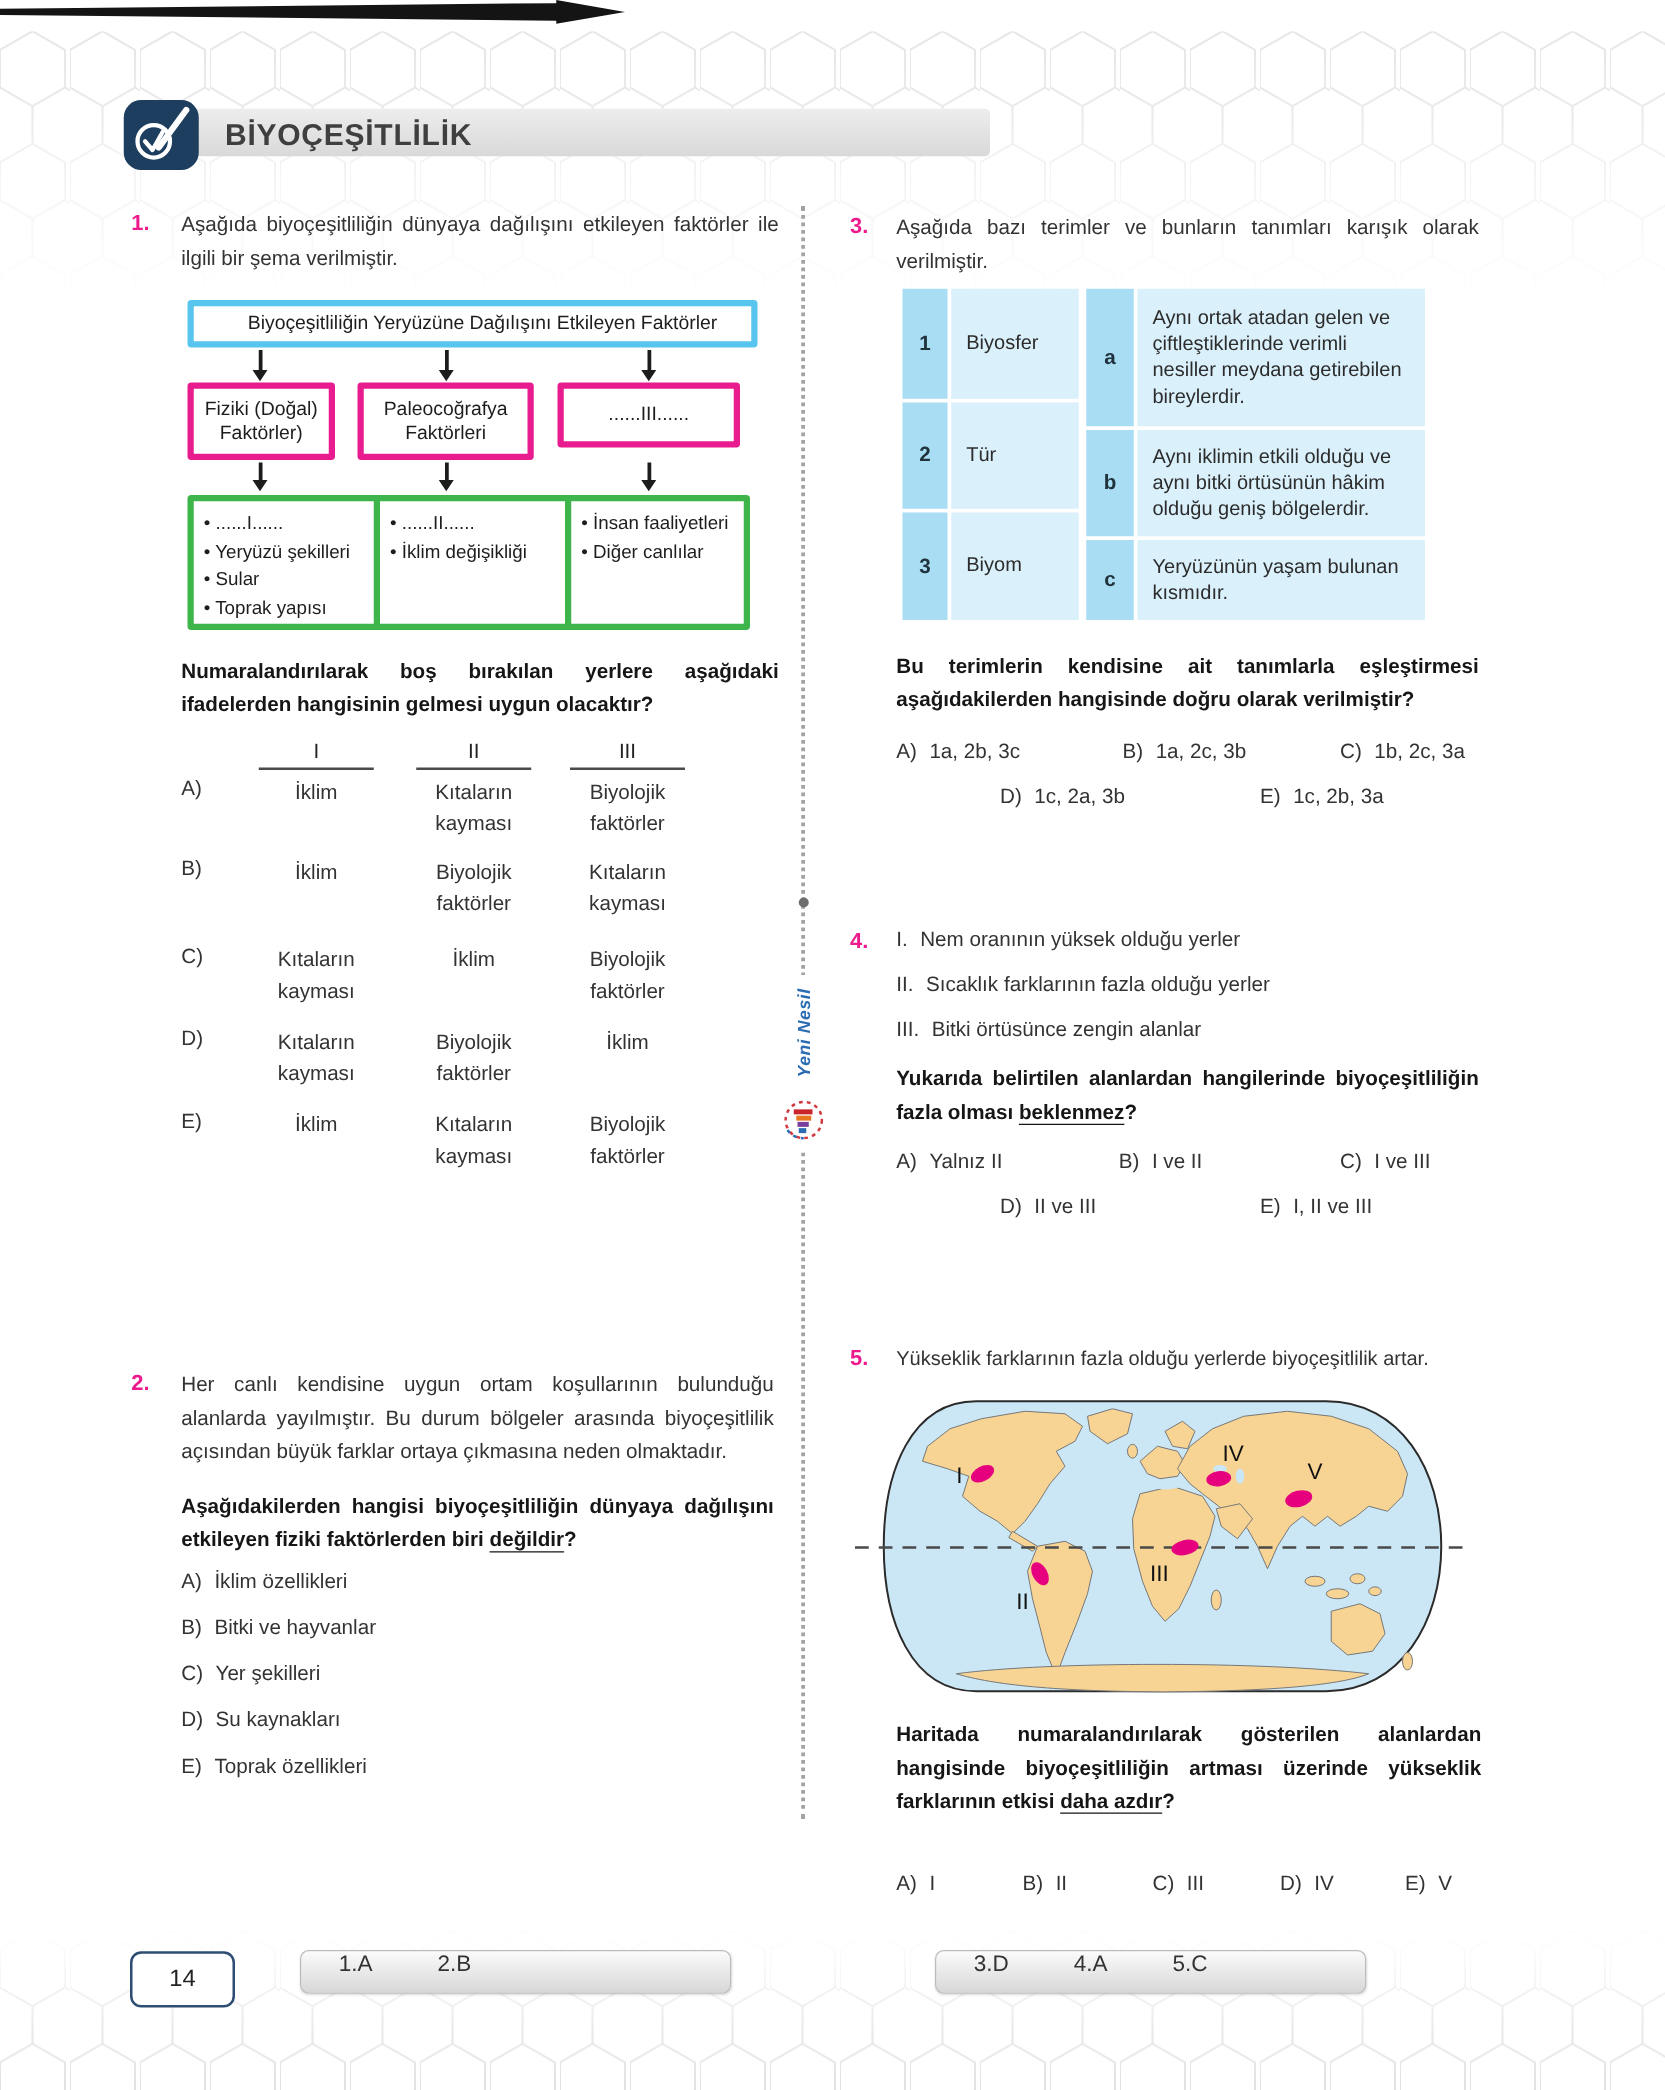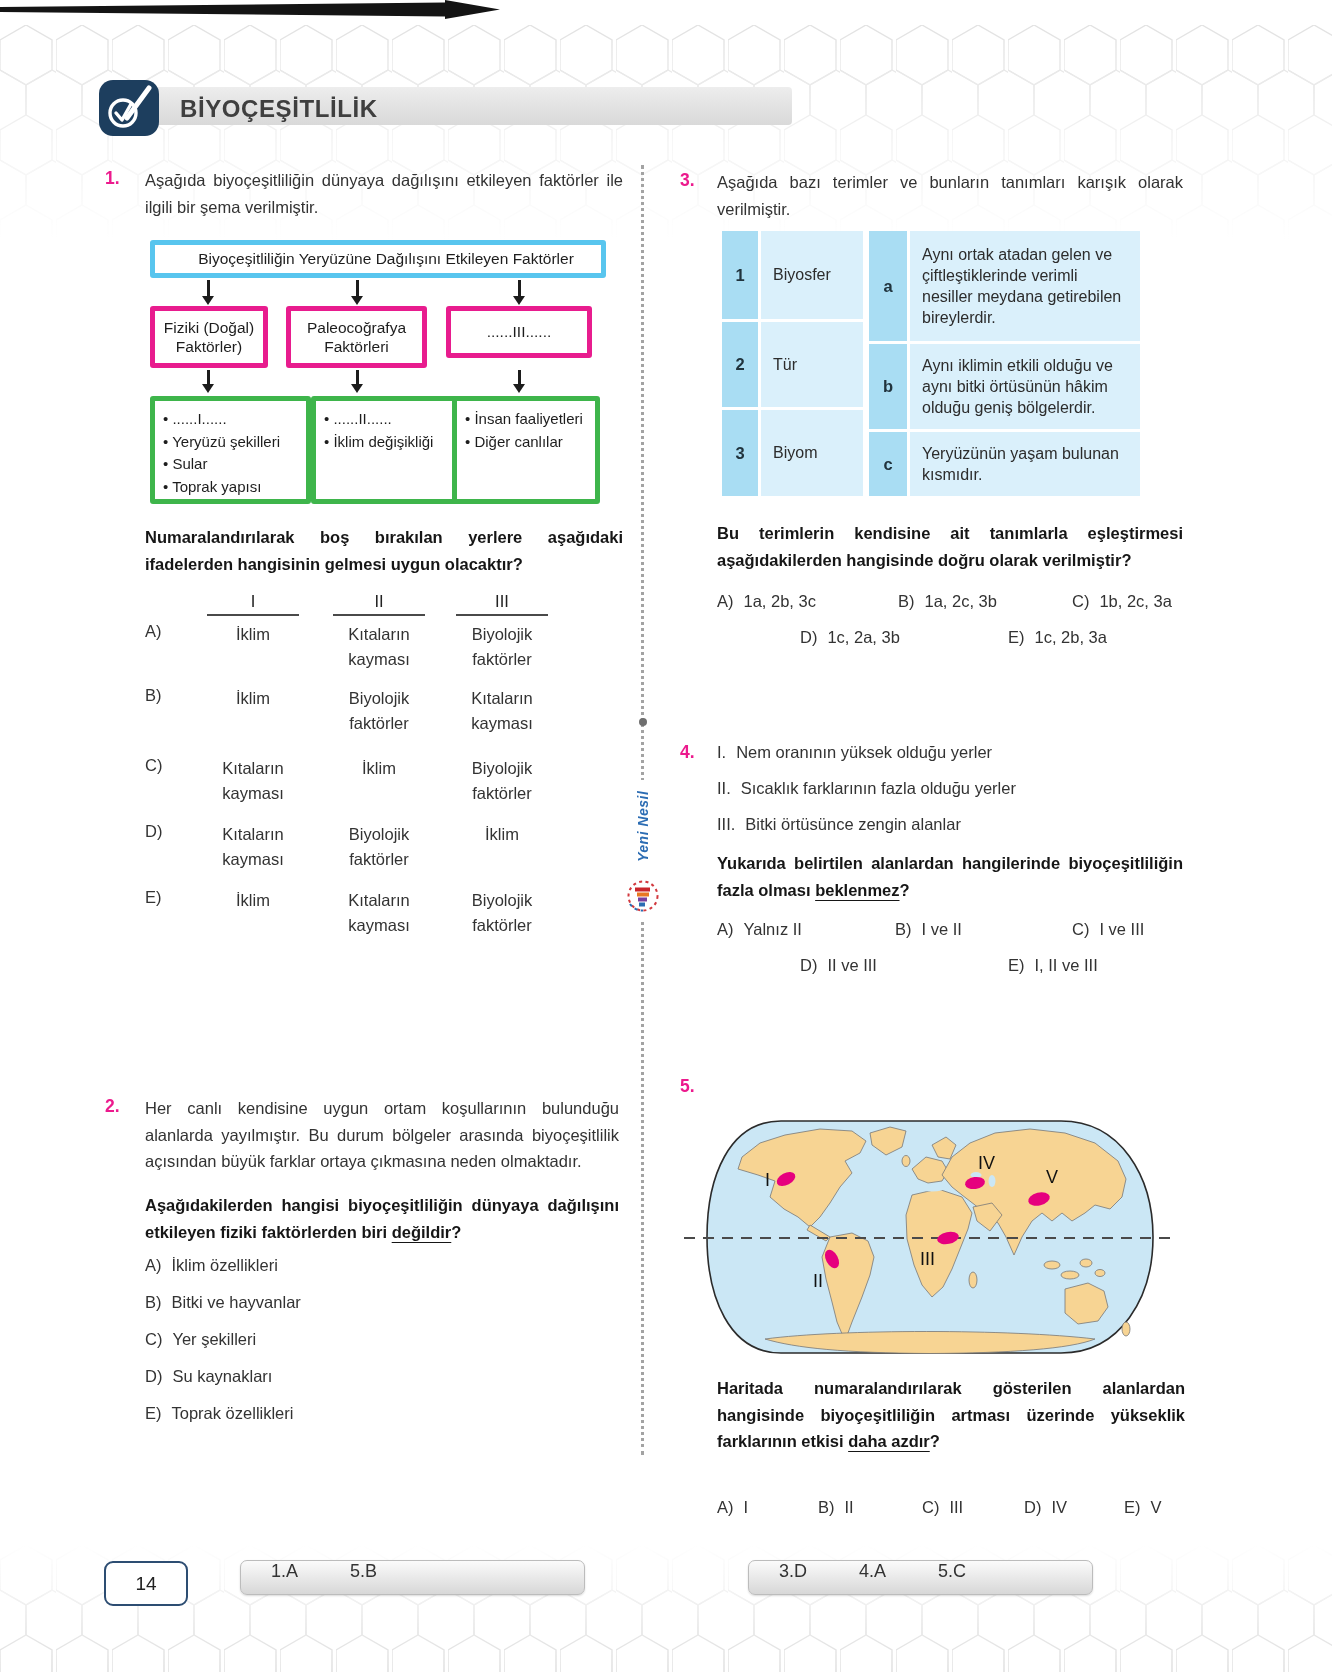--- a/index.html
+++ b/index.html
@@ -163,21 +163,21 @@
     <div class="varrow" style="left:518px; top:370px; height:14px;" data-name="down-arrow-icon"></div>
 
     <div class="dbox dbox-green" style="left:150px; top:396px; width:161px; height:108px;" data-name="detail-box-physical">
       <ul>
         <li data-name="detail-item">......I......</li>
         <li data-name="detail-item">Yeryüzü şekilleri</li>
         <li data-name="detail-item">Sular</li>
         <li data-name="detail-item">Toprak yapısı</li>
       </ul>
     </div>
-    <div class="dbox dbox-green" style="left:299px; top:396px; width:160px; height:108px;margin-left:12px;" data-name="detail-box-paleogeography">
+    <div class="dbox dbox-green" style="left:299px; top:396px; width:160px; height:108px;" data-name="detail-box-paleogeography">
       <ul>
         <li data-name="detail-item">......II......</li>
         <li data-name="detail-item">İklim değişikliği</li>
       </ul>
     </div>
     <div class="dbox dbox-green" style="left:452px; top:396px; width:148px; height:108px;" data-name="detail-box-other">
       <ul>
         <li data-name="detail-item">İnsan faaliyetleri</li>
         <li data-name="detail-item">Diğer canlılar</li>
       </ul>
@@ -260,20 +260,21 @@
 
     <p class="q-bold" style="left:717px; top:850px; width:466px;" data-name="question-4-stem"><span data-name="stem-text">Yukarıda belirtilen alanlardan hangilerinde biyoçeşitliliğin fazla olması </span><span data-name="underlined-word">beklenmez</span><span data-name="stem-text">?</span></p>
 
     <div class="opt" style="left:717px; top:920px;" data-name="option-a"><span class="lbl" data-name="option-label">A)</span><span data-name="option-text">Yalnız II</span></div>
     <div class="opt" style="left:895px; top:920px;" data-name="option-b"><span class="lbl" data-name="option-label">B)</span><span data-name="option-text">I ve II</span></div>
     <div class="opt" style="left:1072px; top:920px;" data-name="option-c"><span class="lbl" data-name="option-label">C)</span><span data-name="option-text">I ve III</span></div>
     <div class="opt" style="left:800px; top:956px;" data-name="option-d"><span class="lbl" data-name="option-label">D)</span><span data-name="option-text">II ve III</span></div>
     <div class="opt" style="left:1008px; top:956px;" data-name="option-e"><span class="lbl" data-name="option-label">E)</span><span data-name="option-text">I, II ve III</span></div>
 
     <div class="q-num" style="left:680px; top:1076px;" data-name="question-5-number">5.</div>
+    <p class="q-text" style="left:717px; top:1075px; width:475px; white-space:nowrap; text-align:left; font-size:16px;" data-name="question-5-statement">Yükseklik farklarının fazla olduğu yerlerde biyoçeşitlilik artar.</p>
 
     <svg style="position:absolute; left:680px; top:1117px;" width="500" height="240" viewBox="0 0 500 240" data-name="world-map">
 
       <path d="M101,4 L381,4 C441,4 473,60 473,120 C473,180 441,236 381,236 L101,236 C49,236 27,180 27,120 C27,60 49,4 101,4 Z" fill="#cbe7f5" stroke="#2b2b2b" stroke-width="1.6" data-name="map-ocean"></path>
       <g fill="#f7d493" stroke="#777" stroke-width="0.8" stroke-linejoin="round" data-name="map-landmasses">
 
         <path d="M62,40 L80,26 L105,18 L140,12 L172,14 L186,24 L180,36 L165,44 L172,56 L160,70 L150,86 L140,100 L130,110 L118,100 L104,92 L90,80 L95,64 L78,58 L58,52 Z"></path>
         <path d="M130,108 L150,120 L146,124 L127,113 Z"></path>
 
         <path d="M190,16 L210,10 L226,14 L222,30 L206,38 L192,28 Z"></path>
@@ -330,21 +331,21 @@
 
     <div class="opt" style="left:717px; top:1498px;" data-name="option-a"><span class="lbl" data-name="option-label">A)</span><span data-name="option-text">I</span></div>
     <div class="opt" style="left:818px; top:1498px;" data-name="option-b"><span class="lbl" data-name="option-label">B)</span><span data-name="option-text">II</span></div>
     <div class="opt" style="left:922px; top:1498px;" data-name="option-c"><span class="lbl" data-name="option-label">C)</span><span data-name="option-text">III</span></div>
     <div class="opt" style="left:1024px; top:1498px;" data-name="option-d"><span class="lbl" data-name="option-label">D)</span><span data-name="option-text">IV</span></div>
     <div class="opt" style="left:1124px; top:1498px;" data-name="option-e"><span class="lbl" data-name="option-label">E)</span><span data-name="option-text">V</span></div>
 
     <div class="footer-pagenum" data-name="page-number">14</div>
     <div class="answer-bar" style="left:240px;" data-name="answer-key-bar-left">
       <span data-name="answer-key-item">1.A</span>
-      <span data-name="answer-key-item">5.B</span>
+      <span data-name="answer-key-item">2.B</span>
     </div>
     <div class="answer-bar" style="left:748px;" data-name="answer-key-bar-right">
       <span data-name="answer-key-item">3.D</span>
       <span data-name="answer-key-item">4.A</span>
       <span data-name="answer-key-item">5.C</span>
     </div>
 
   </div>
 </div>
 

